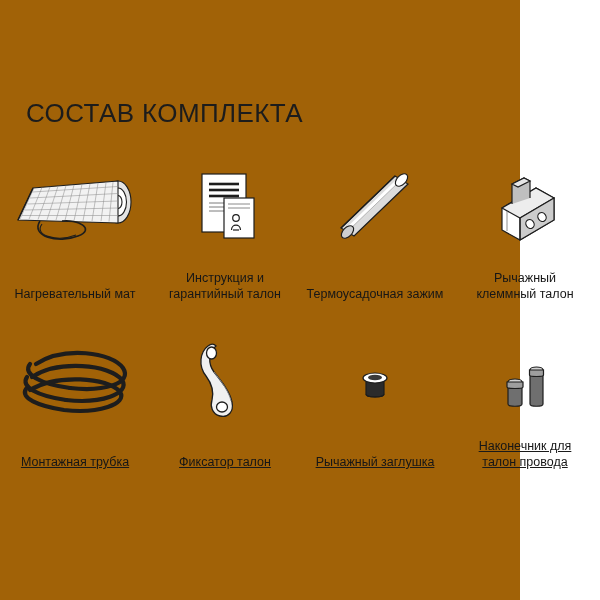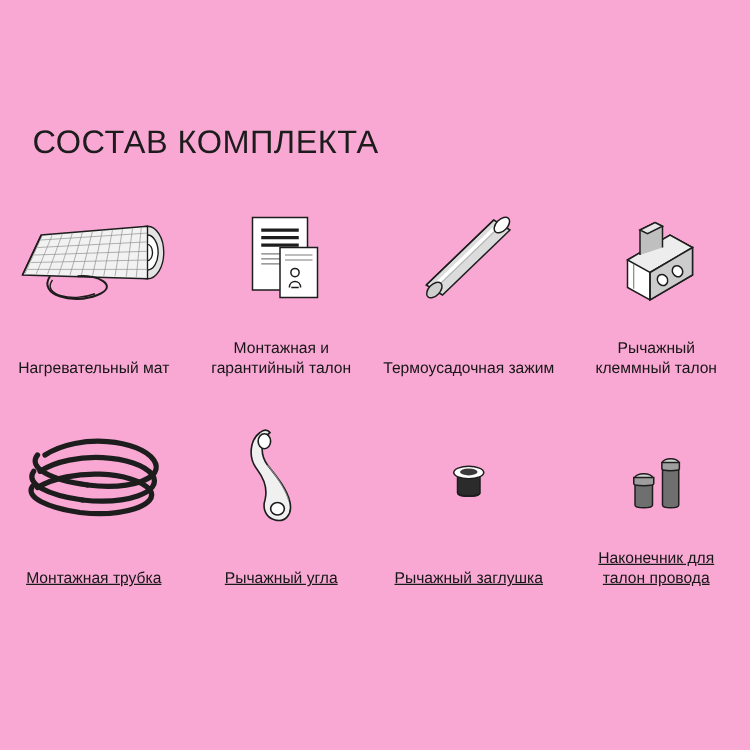--- a/index.html
+++ b/index.html
@@ -10,23 +10,23 @@
   }
   body {
     width: 600px;
     height: 600px;
     overflow: hidden;
     font-family: "Liberation Sans", sans-serif;
     color: #1a1a1a;
   }
   .page {
     position: relative;
-    width: 600px;
+    width: 520px;
     height: 600px;
-    background: #f9a8d4;
+    background: #a16207;
   }
   .title {
     position: absolute;
     left: 26px;
     top: 98px;
     font-size: 26px;
     letter-spacing: 0.4px;
     font-weight: 400;
     color: #1c1c1c;
     white-space: nowrap;
@@ -147,21 +147,21 @@
               </g>
 
               <g stroke="#1d1d1d" stroke-width="1.2" fill="none">
                 <circle cx="86" cy="56" r="3.3"></circle>
                 <path d="M81.5 68 C 81.5 61.5, 90.5 61.5, 90.5 68"></path>
                 <path d="M83 68 L89 68"></path>
               </g>
             </g>
           </svg>
         </div>
-        <div class="caption">Монтажная и гарантийный талон</div>
+        <div class="caption">Инструкция и гарантийный талон</div>
       </div>
 
       <div class="cell">
         <div class="art">
           <svg width="150" height="100" viewBox="0 0 150 100">
             <g stroke="#1d1d1d" stroke-width="1.2">
 
               <path d="M41 66 L95 14 L108 22 L54 74 Z" fill="#dcdcdc"></path>
               <path d="M41 66 L95 14" fill="none" stroke="#1d1d1d" stroke-width="1.2"></path>
 
@@ -241,21 +241,21 @@
                        C 61 13.5, 64 13.5, 66 16 Z" fill="#f0f0f0"></path>
 
               <ellipse cx="61.5" cy="23" rx="5" ry="6" fill="#ffffff"></ellipse>
 
               <ellipse cx="72" cy="77" rx="5.5" ry="5" fill="#ffffff"></ellipse>
 
               <path d="M64 42 C 72 52, 79 62, 81 71" fill="none" stroke="#8a8a8a" stroke-width="0.9"></path>
             </g>
           </svg>
         </div>
-        <div class="caption">Рычажный угла</div>
+        <div class="caption">Фиксатор талон</div>
       </div>
 
       <div class="cell">
         <div class="art">
           <svg width="150" height="100" viewBox="0 0 150 100">
             <g stroke="#1d1d1d" stroke-width="1.2">
 
               <path d="M66 48 L66 64 C 66 68, 84 68, 84 64 L84 48 Z" fill="#2b2b2b"></path>
 
               <ellipse cx="75" cy="48" rx="12" ry="5" fill="#ffffff"></ellipse>

